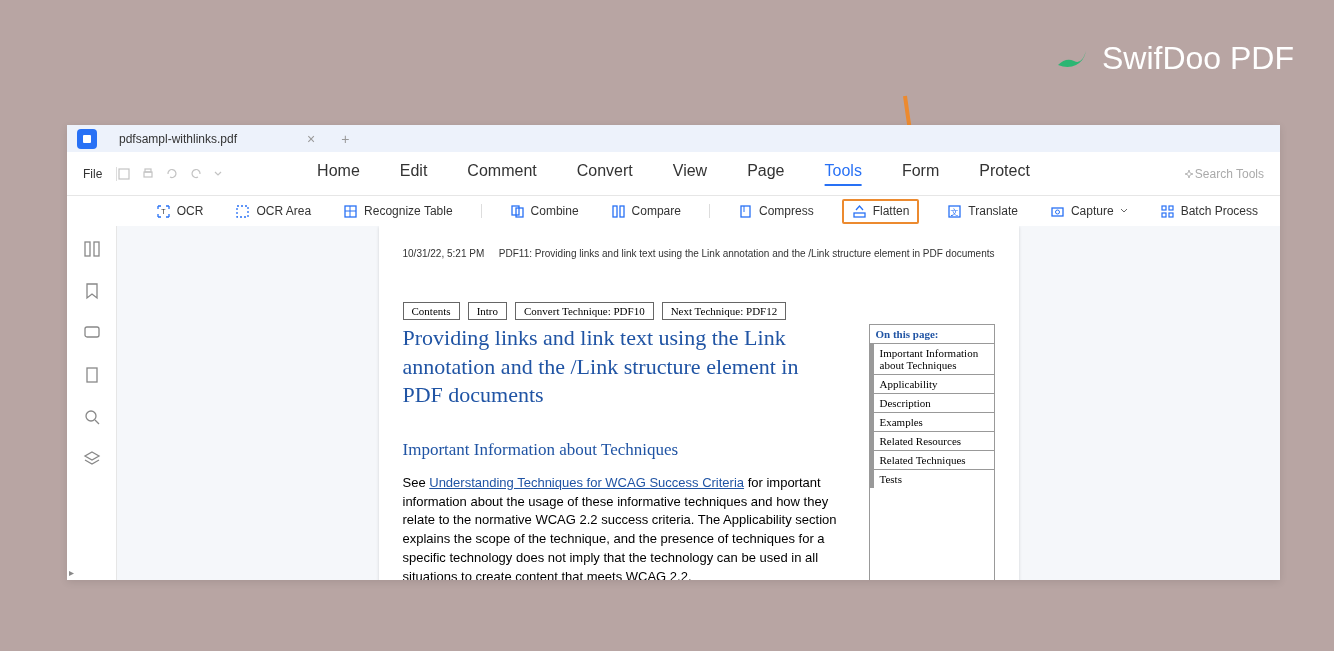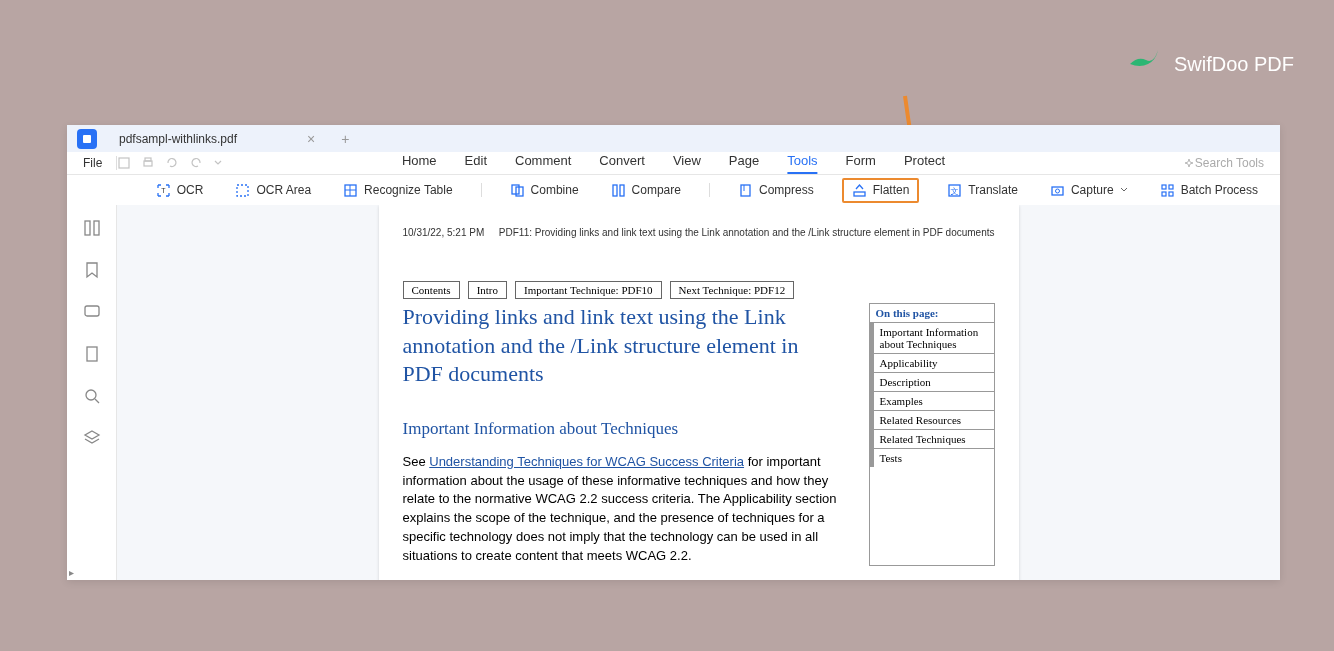--- a/index.html
+++ b/index.html
@@ -1,30 +1,30 @@
 <!DOCTYPE html>
 <html><head>
 <meta charset="utf-8">
 <style>
 *{margin:0;padding:0;box-sizing:border-box;font-family:-apple-system,BlinkMacSystemFont,"Segoe UI",Arial,sans-serif}
 body{background:#b8a5a3;width:1334px;height:651px;position:relative;overflow:hidden}
-.brand{position:absolute;right:40px;top:40px;display:flex;align-items:flex-end;gap:12px;color:#fff;font-size:20px;font-weight:500}
+.brand{position:absolute;right:40px;top:40px;display:flex;align-items:flex-end;gap:12px;color:#fff;font-size:32px;font-weight:500}
 .brand-logo{width:36px;height:36px}
 .app-window{position:absolute;left:67px;top:125px;width:1213px;height:455px;background:#fff;display:flex;flex-direction:column;box-shadow:0 2px 8px rgba(0,0,0,.1)}
 .tab-bar{height:27px;background:#edf2fb;display:flex;align-items:center;padding-left:10px}
 .app-icon{width:20px;height:20px;background:#2871f5;border-radius:4px;display:flex;align-items:center;justify-content:center;margin-right:10px}
 .tab{display:flex;align-items:center;height:27px;padding:0 12px;font-size:12px;color:#333;gap:70px}
 .tab-close{font-size:14px;color:#999;cursor:pointer}
 .new-tab{font-size:14px;color:#999;margin-left:14px;cursor:pointer}
-.menu-bar{height:23px;background:#fff;border-bottom:1px solid #e6e6e6;display:flex;align-items:center;padding:0 16px;position:relative}
+.menu-bar{height:44px;background:#fff;border-bottom:1px solid #e6e6e6;display:flex;align-items:center;padding:0 16px;position:relative}
 .file-menu{font-size:12px;color:#333;margin-right:14px;cursor:pointer}
 .qat{display:flex;align-items:center;gap:10px;color:#888}
 .qat svg{opacity:.5}
 .vdiv{width:1px;height:14px;background:#ddd}
-.main-menus{position:absolute;left:50%;transform:translateX(-50%);display:flex;gap:28px;font-size:13px}
+.main-menus{position:absolute;left:50%;transform:translateX(-50%);display:flex;gap:40px;font-size:16px}
 .main-menus span{color:#333;cursor:pointer}
 .main-menus .active{color:#2871f5;border-bottom:2px solid #2871f5;padding-bottom:4px}
 .search-tools{position:absolute;right:16px;font-size:12px;color:#aaa;display:flex;align-items:center;gap:0}
 .toolbar{height:30px;background:#fff;display:flex;align-items:center;justify-content:flex-end;padding:0 18px;gap:24px;font-size:12px;color:#333}
 .tool-btn{display:flex;align-items:center;gap:6px;cursor:pointer;padding:2px 4px}
 .tool-btn.highlight{border:2px solid #ec8a2f;border-radius:2px;padding:3px 8px}
 .tool-icon{width:15px;height:15px;display:inline-flex;align-items:center;justify-content:center}
 .content-area{flex:1;display:flex;background:#f5f7fa;overflow:hidden}
 .sidebar{width:50px;background:#fff;border-right:1px solid #e6e6e6;display:flex;flex-direction:column;align-items:center;padding-top:14px;gap:24px}
 .sidebar-item{width:18px;height:18px;color:#888;cursor:pointer}
@@ -246,21 +246,21 @@
 
 <div style="flex:1;overflow:hidden;padding-top:0">
 <div class="doc-page">
 <div class="doc-meta">
 <span>10/31/22, 5:21 PM</span>
 <span>PDF11: Providing links and link text using the Link annotation and the /Link structure element in PDF documents</span>
 </div>
 <div class="nav-boxes" id="doc-navs">
             <div class="nav-box">Contents</div>
             <div class="nav-box">Intro</div>
-            <div class="nav-box">Important Technique: PDF10</div>
+            <div class="nav-box">Convert Technique: PDF10</div>
             <div class="nav-box">Next Technique: PDF12</div>
           </div>
 <div class="doc-layout">
 <div class="doc-main">
 <h1 class="doc-title">Providing links and link text using the Link annotation and the /Link structure element in PDF documents</h1>
 <h2 class="doc-h2">Important Information about Techniques</h2>
 <p class="doc-p"><span>See </span><a class="doc-link">Understanding Techniques for WCAG Success Criteria</a><span> for important information about the usage of these informative techniques and how they relate to the normative WCAG 2.2 success criteria. The Applicability section explains the scope of the technique, and the presence of techniques for a specific technology does not imply that the technology can be used in all situations to create content that meets WCAG 2.2.</span></p>
 </div>
 <div class="toc-box">
 <div class="toc-header">On this page:</div>

